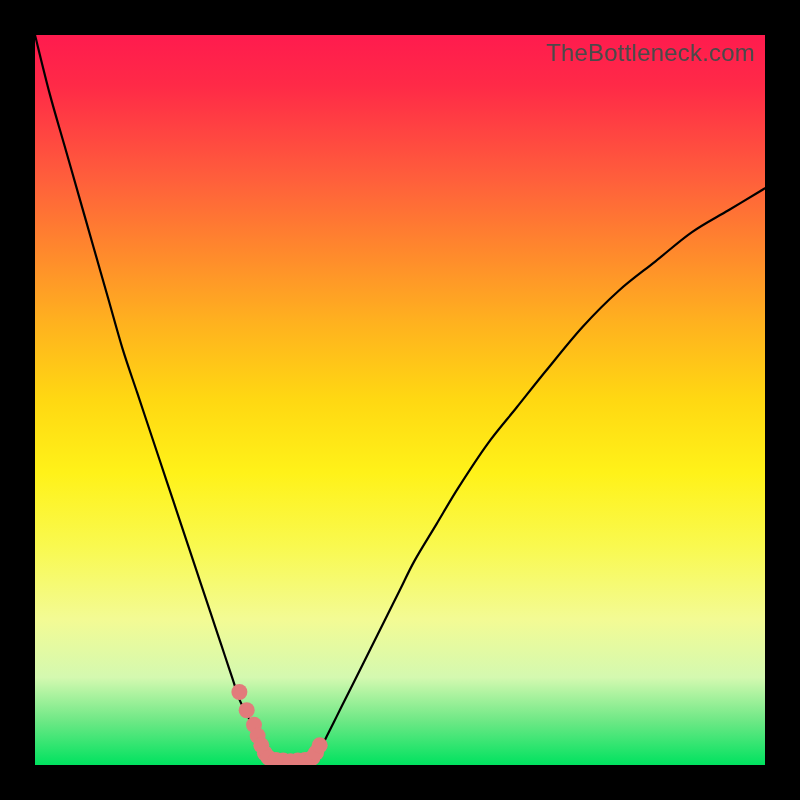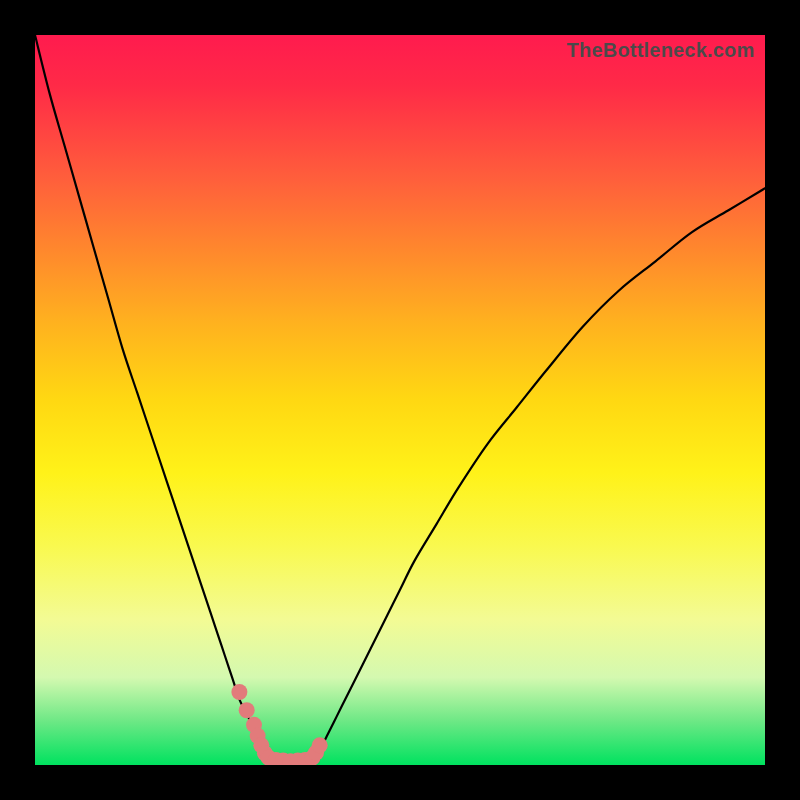--- a/index.html
+++ b/index.html
@@ -30,22 +30,22 @@
       #d4f9b0 88%,
       #6de885 94%,
       #00e25f 100%
     );
   }
   .watermark {
     position: absolute;
     top: 4px;
     right: 10px;
     font-family: Arial, Helvetica, sans-serif;
-    font-size: 20px;
-    font-weight: 700;
+    font-size: 24px;
+    font-weight: 400;
     color: #4a4a4a;
     user-select: none;
     letter-spacing: 0.2px;
   }
   svg.curve {
     position: absolute;
     left: 0; top: 0;
     width: 730px; height: 730px;
     pointer-events: none;
   }

